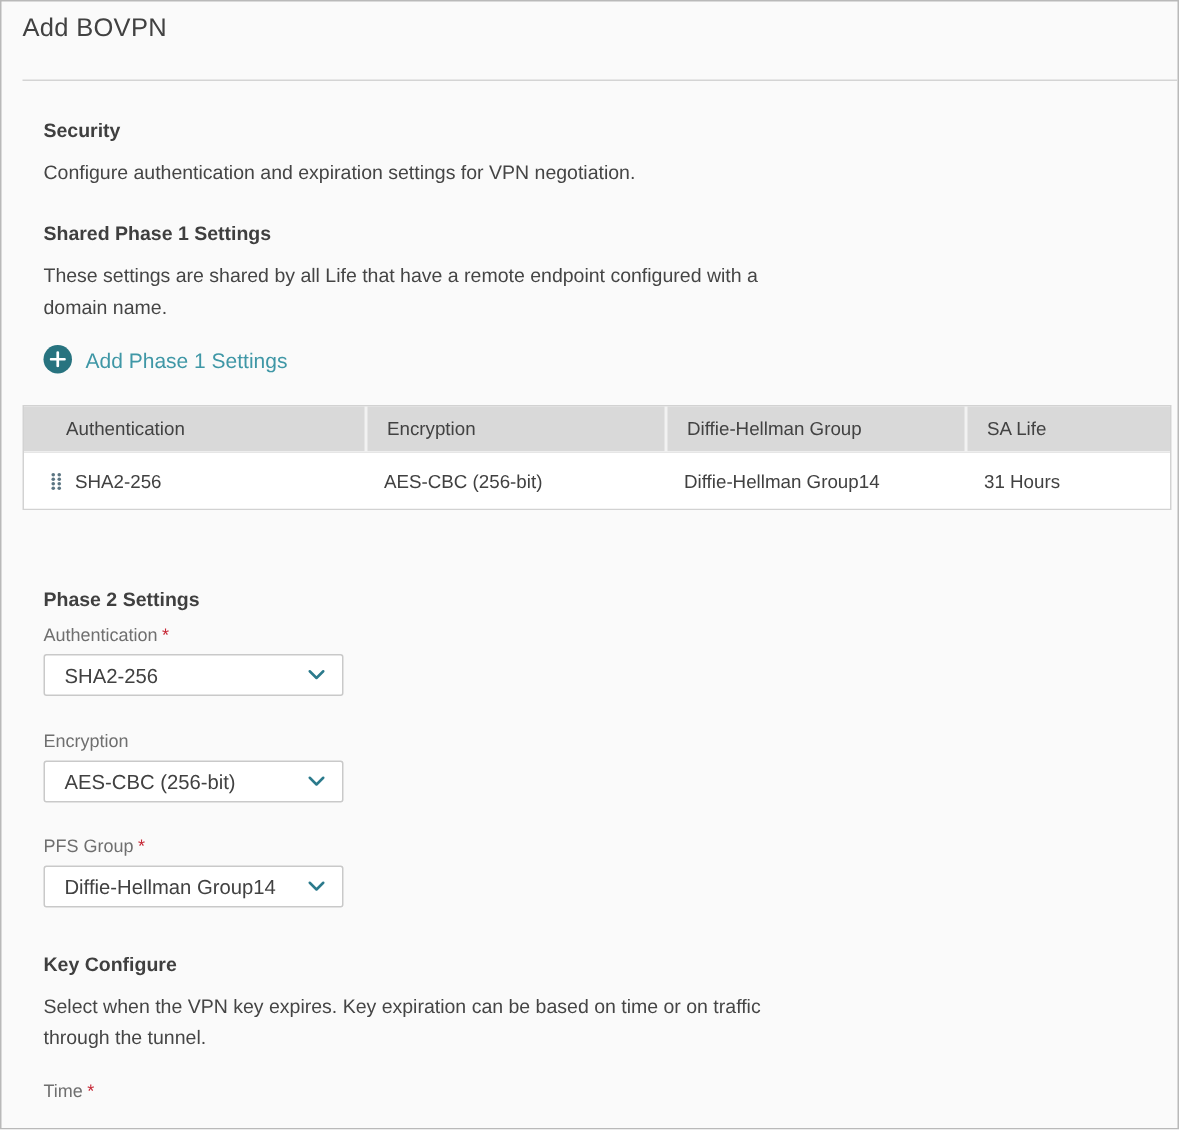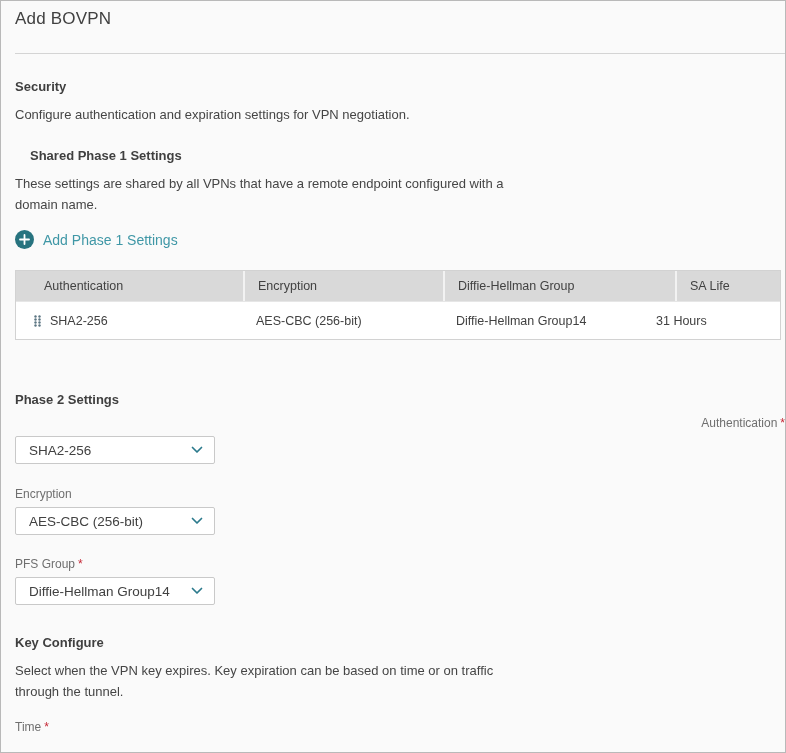--- a/index.html
+++ b/index.html
@@ -20,35 +20,35 @@
     margin: 8px 0 0 14px;
     padding-bottom: 24px;
     border-bottom: 1px solid #d4d4d4;
   }
   .page-title {
     font-size: 17px;
     font-weight: 400;
     color: #414141;
     letter-spacing: .2px;
   }
-  .content { padding-left: 14px; }
+  .content { padding-left: 28px; }
   h3.section {
     font-size: 13px;
     font-weight: 700;
     color: #3f3f3f;
   }
   .sec-security { margin-top: 25px; }
   p.desc {
     margin-top: 10px;
     font-size: 13px;
     color: #454545;
     line-height: 21px;
   }
   .narrow { max-width: 495px; }
-  .sec-shared { margin-top: 23px; margin-left: 15px; }
+  .sec-shared { margin-top: 23px; }
   .add-link-row {
     margin-top: 15px;
     display: flex;
     align-items: center;
     cursor: pointer;
     width: max-content;
   }
   .plus-circle {
     width: 19px; height: 19px;
     border-radius: 50%;
@@ -81,21 +81,21 @@
     font-size: 12.5px;
     color: #424242;
     padding-left: 13px;
     height: 100%;
     display: flex;
     align-items: center;
   }
   .t-header .th + .th { border-left: 2px solid #f2f2f2; }
   .th.c0 { width: 227px; padding-left: 28px; }
   .th.c1 { width: 200px; }
-  .th.c2 { width: 232px; }
+  .th.c2 { width: 200px; }
   .th.c3 { flex: 1; }
   .t-row {
     display: flex;
     background: #ffffff;
     height: 38px;
     align-items: center;
     border-top: 1px solid #e6e6e6;
   }
   .t-row .td {
     font-size: 12.5px;
@@ -109,21 +109,21 @@
   .td.c2 { width: 200px; }
   .td.c3 { flex: 1; }
   .drag-handle { margin-right: 9px; display: inline-flex; cursor: grab; }
   
   .sec-phase2 { margin-top: 52px; }
   .field-label {
     font-size: 12px;
     color: #6f6f6f;
   }
   .req { color: #c62836; margin-left: 3px; font-size: 12px; }
-  .lbl-auth { margin-top: 9px; text-align: right; }
+  .lbl-auth { margin-top: 9px; }
   .dropdown {
     margin-top: 6px;
     width: 200px;
     height: 28px;
     background: #ffffff;
     border: 1px solid #c9c9c9;
     border-radius: 2px;
     display: flex;
     align-items: center;
     cursor: pointer;
@@ -170,21 +170,21 @@
   <div class="title-wrap">
     <div class="page-title">Add BOVPN</div>
   </div>
 
   <div class="content">
 
     <h3 class="section sec-security">Security</h3>
     <p class="desc">Configure authentication and expiration settings for VPN negotiation.</p>
 
     <h3 class="section sec-shared">Shared Phase 1 Settings</h3>
-    <p class="desc narrow">These settings are shared by all VPNs that have a remote endpoint configured with a domain name.</p>
+    <p class="desc narrow">These settings are shared by all Life that have a remote endpoint configured with a domain name.</p>
 
     <div class="add-link-row">
       <span class="plus-circle">
         <svg width="11" height="11" viewBox="0 0 11 11">
             <path d="M5.5 1v9M1 5.5h9" stroke="#ffffff" stroke-width="1.8" stroke-linecap="round"></path>
           </svg>
       </span>
       <span class="add-link-label">Add Phase 1 Settings</span>
     </div>
 

